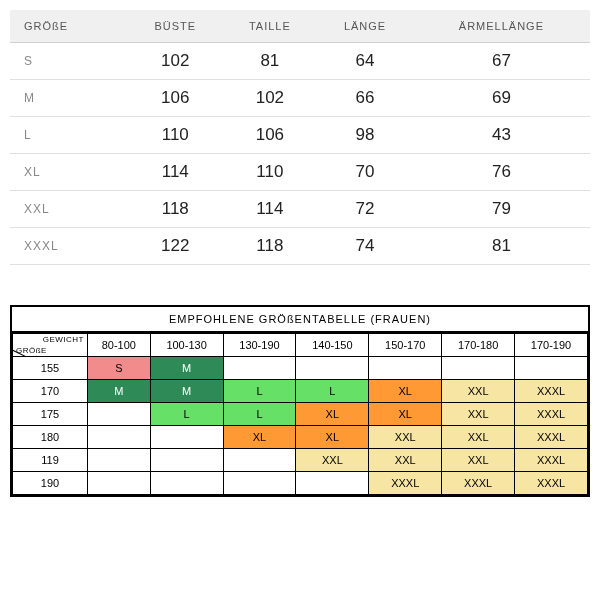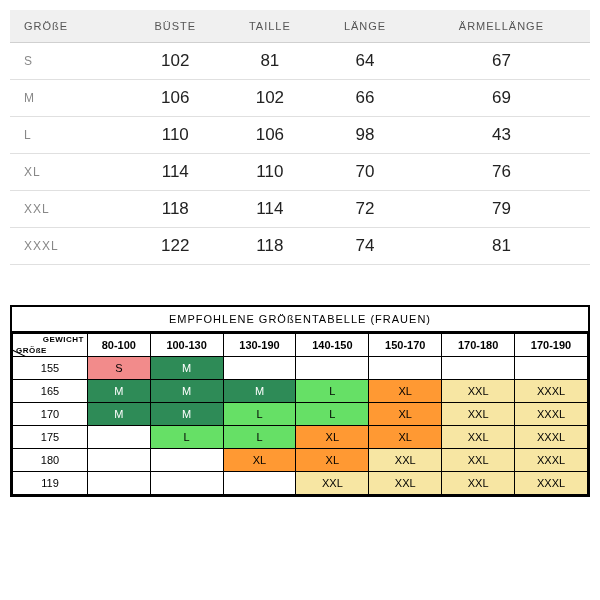--- a/index.html
+++ b/index.html
@@ -60,21 +60,21 @@
     font-size: 11px;
   }
   .bottom-table th, .bottom-table td {
     border: 1px solid #000;
     text-align: center;
     padding: 2px 1px;
     height: 18px;
     font-weight: 400;
   }
   .bottom-table th {
-    font-weight: 700;
+    font-weight: 400;
   }
   .corner {
     width: 74px;
     height: 36px;
     position: relative;
     padding: 0 !important;
     overflow: hidden;
   }
   .corner .line {
     position: absolute;
@@ -189,30 +189,20 @@
           <td>155</td>
           <td class="c-pink">S</td>
           <td class="c-dgreen">M</td>
           <td></td>
           <td></td>
           <td></td>
           <td></td>
           <td></td>
         </tr>
         <tr>
-          <td>165</td>
-          <td class="c-dgreen">M</td>
-          <td class="c-dgreen">M</td>
-          <td class="c-dgreen">M</td>
-          <td class="c-lgreen">L</td>
-          <td class="c-orange">XL</td>
-          <td class="c-cream">XXL</td>
-          <td class="c-cream">XXXL</td>
-        </tr>
-        <tr>
           <td>170</td>
           <td class="c-dgreen">M</td>
           <td class="c-dgreen">M</td>
           <td class="c-lgreen">L</td>
           <td class="c-lgreen">L</td>
           <td class="c-orange">XL</td>
           <td class="c-cream">XXL</td>
           <td class="c-cream">XXXL</td>
         </tr>
         <tr>
@@ -236,17 +226,27 @@
           <td class="c-cream">XXXL</td>
         </tr>
         <tr>
           <td>119</td>
           <td></td>
           <td></td>
           <td></td>
           <td class="c-cream">XXL</td>
           <td class="c-cream">XXL</td>
           <td class="c-cream">XXL</td>
+          <td class="c-cream">XXXL</td>
+        </tr>
+        <tr>
+          <td>190</td>
+          <td></td>
+          <td></td>
+          <td></td>
+          <td></td>
+          <td class="c-cream">XXXL</td>
+          <td class="c-cream">XXXL</td>
           <td class="c-cream">XXXL</td>
         </tr>
       </tbody>
   </table>
 </div>
 
 </body></html>

